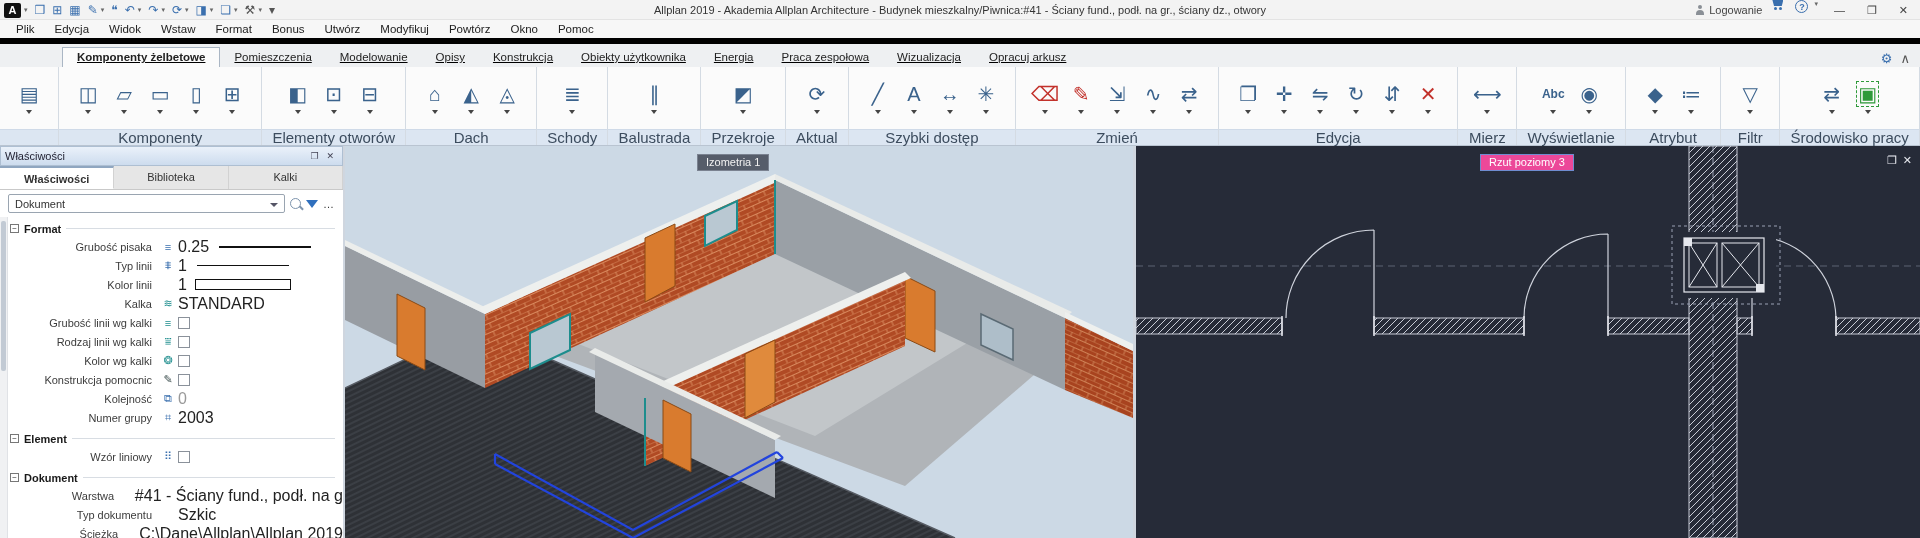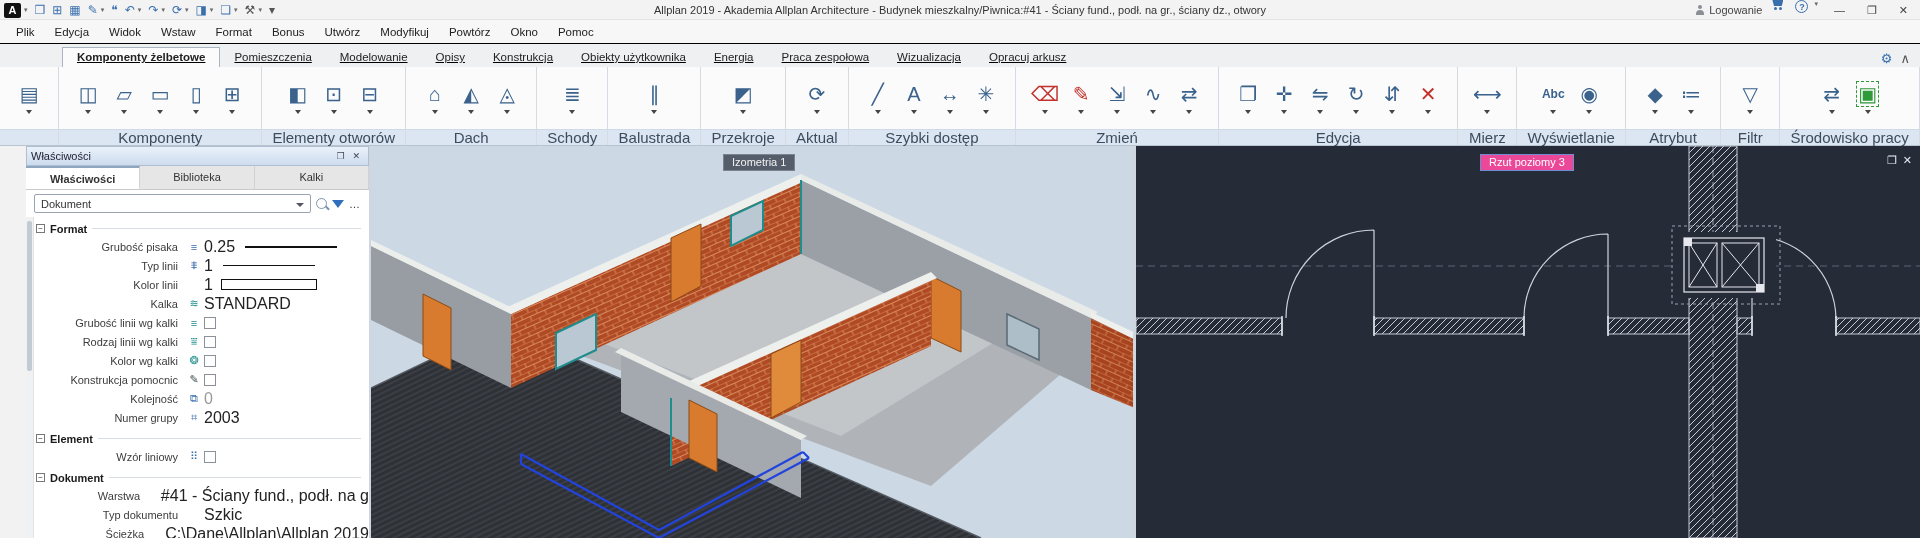--- a/index.html
+++ b/index.html
@@ -25,21 +25,21 @@
   .cart { width:13px; height:10px; position:relative; }
   .cart:before { content:""; position:absolute; left:0; top:0; width:11px; height:6px; background:#3a6fae;
     clip-path:polygon(0 0,100% 0,85% 100%,15% 100%); }
   .cart:after { content:""; position:absolute; left:2px; top:7px; width:3px; height:3px; border-radius:50%;
     background:#3a6fae; box-shadow:5px 0 0 #3a6fae; }
   .helpb { width:13px; height:13px; border-radius:50%; border:1.5px solid #3a6fae; color:#3a6fae;
     font-size:9px; font-weight:bold; display:flex; align-items:center; justify-content:center; }
   .winbtn { font-size:11px; color:#444; padding:0 6px; line-height:20px; }
 
   
-  .menubar { height:24px; background:#f7f7f7; border-bottom:1px solid #000000; display:flex; align-items:center; padding-left:6px; }
+  .menubar { height:24px; background:#f7f7f7; border-bottom:6px solid #000000; display:flex; align-items:center; padding-left:6px; }
   .menu-item { font-size:11.5px; color:#222; padding:4px 10px; cursor:default; }
 
   
   .tabrow { height:23px; background:#eef0f2; display:flex; align-items:flex-end; padding-left:62px; position:relative;text-decoration:underline; }
   .rtab { font-size:11.5px; color:#222; padding:3px 14px 4px; cursor:default; }
   .rtab.active { background:#fbfbfb; border:1px solid #aab6c4; border-bottom:none; font-weight:bold; }
   .tabrow-right { position:absolute; right:10px; bottom:2px; display:flex; gap:8px; }
   .tabrow-right .qi { font-size:13px; }
 
   
@@ -50,21 +50,21 @@
   .ricon .rg { font-size:20px; line-height:22px; color:#3a628c; }
   .ricon .rg.small { font-size:12px; font-weight:bold; }
   .ricon.red .rg { color:#c2312b; }
   .ricon.green .rg { color:#2f9a3a; outline:1.5px dashed #2f9a3a; outline-offset:1px; }
   .ricon:after { content:""; margin-top:5px; width:0; height:0;
     border-left:3px solid transparent; border-right:3px solid transparent; border-top:4px solid #444; }
   .rlabel { height:16px; background:#dce6f2; border-top:1px solid #cfdae8; font-size:15px; color:#3c4c5e;
     text-align:center; line-height:15px; white-space:nowrap; padding:0 4px; }
 
   
-  .content { display:flex; height:392px; background:#cfd6df;margin-left:26px; }
+  .content { display:flex; height:392px; background:#cfd6df; }
 
   
   .palette { width:345px; background:#ffffff; display:flex; flex-direction:column; border-right:2px solid #cfd6df; }
   .pal-head { height:20px; background:linear-gradient(#eaf1fa,#cddcee); border:1px solid #aebfd2;
     display:flex; align-items:center; padding:0 4px; }
   .pal-title { flex:1; font-size:11px; color:#223; }
   .pal-ctrl { font-size:9px; color:#445; padding:0 4px; }
   .pal-tabs { height:24px; display:flex; background:#e6e6e6; border-bottom:1px solid #c9c9c9; }
   .pal-tab { flex:1; font-size:11px; color:#333; text-align:center; line-height:23px; border-right:1px solid #d2d2d2; background:#e6e6e6; }
   .pal-tab.active { background:#fff; font-weight:bold; border-top:2px solid #8fa6c0; border-bottom:1px solid #fff; }

